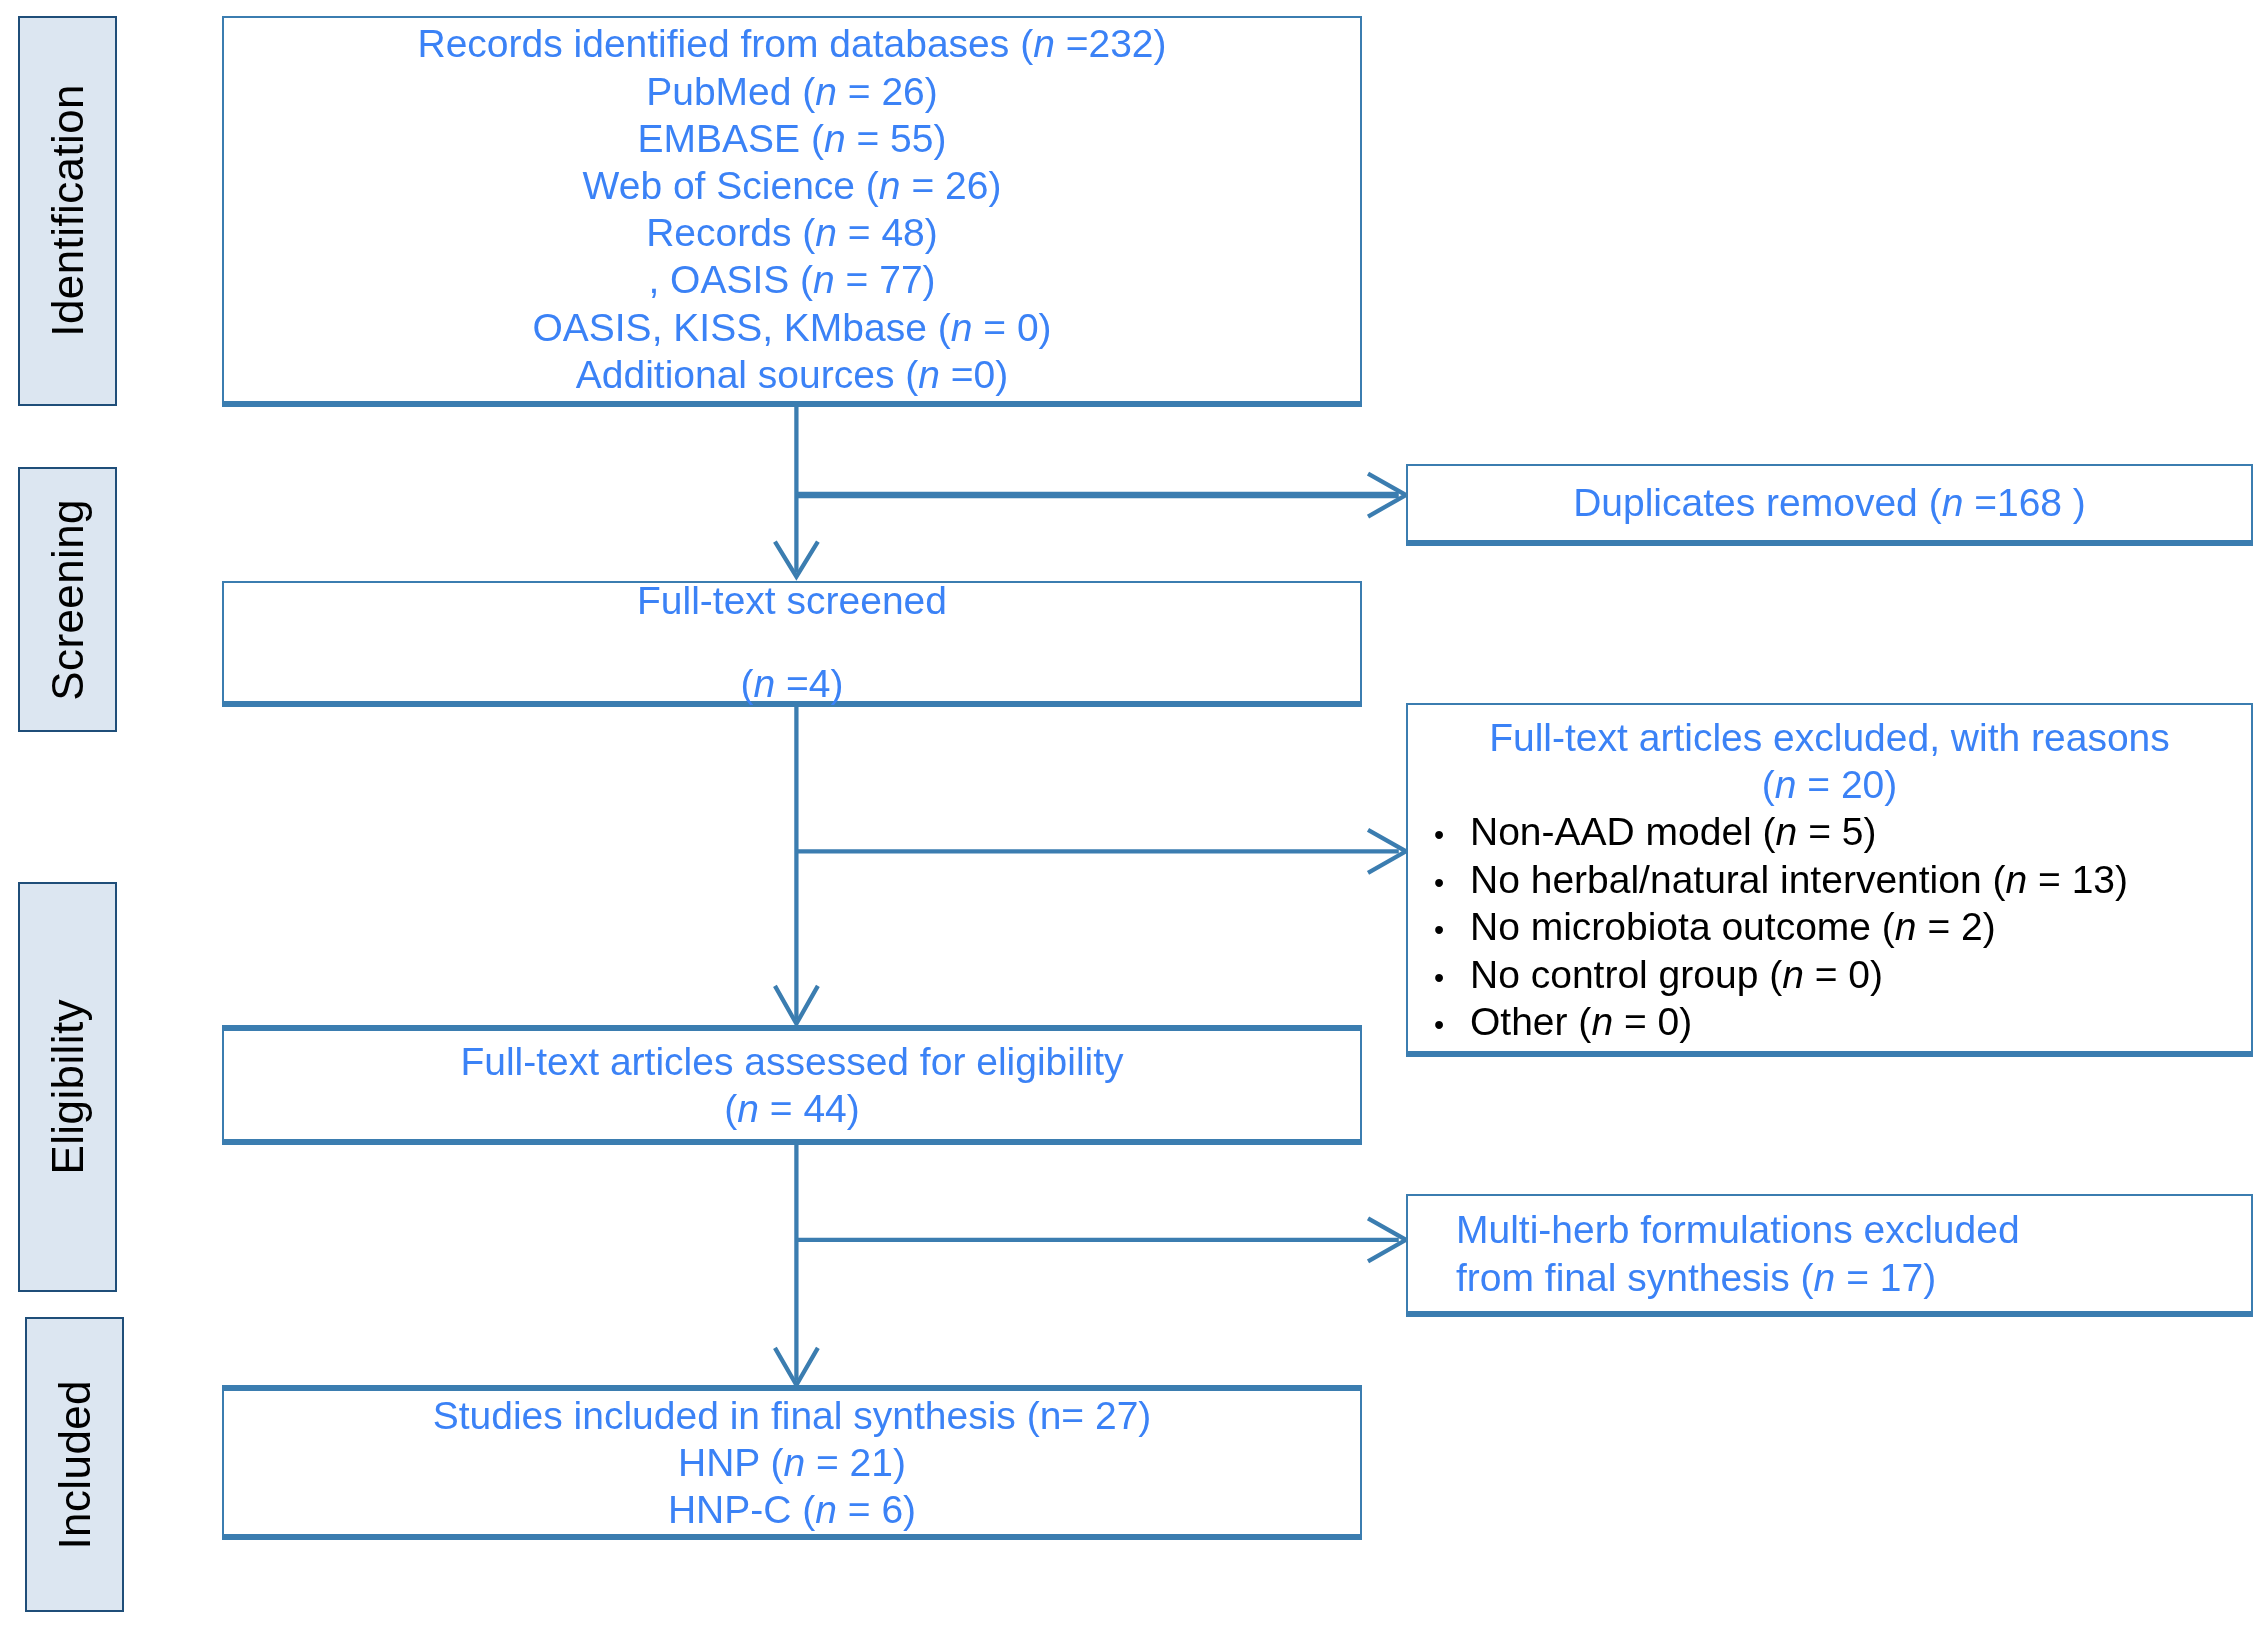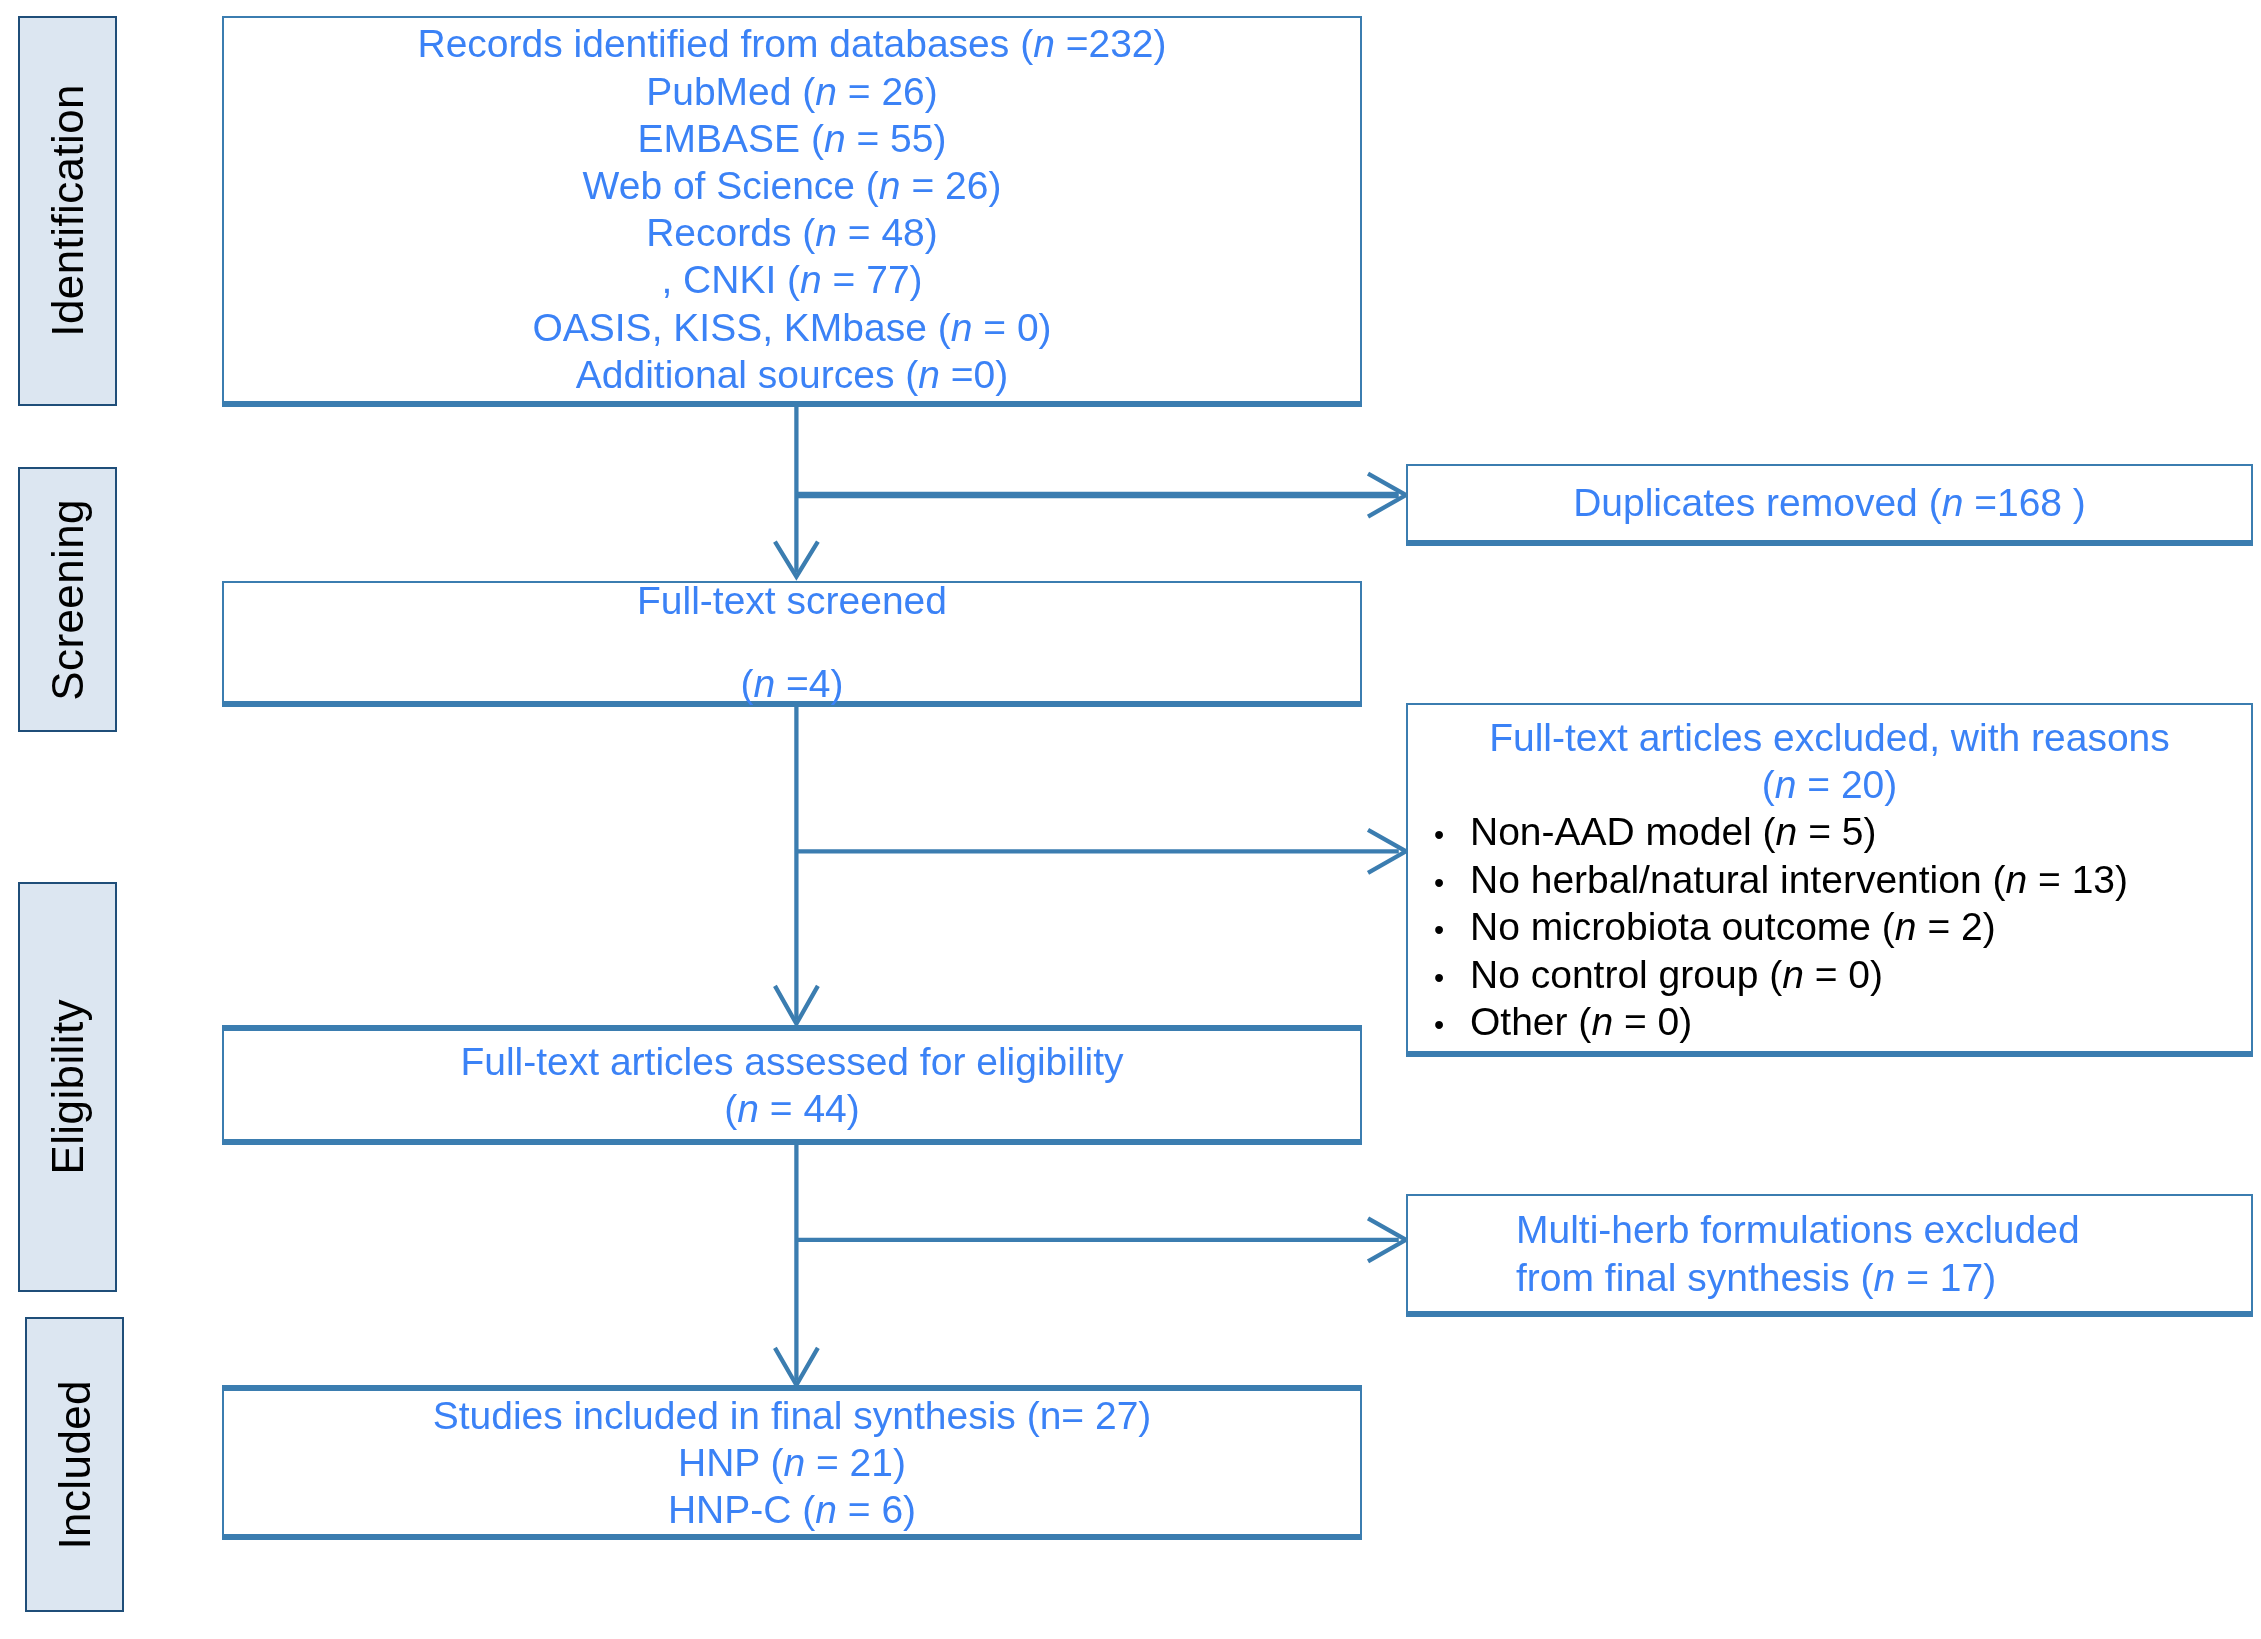--- a/index.html
+++ b/index.html
@@ -90,21 +90,21 @@
   .bullets li .bul {
     width: 62px;
     flex: 0 0 62px;
     text-align: center;
     font-size: 29px;
   }
 
   .leftbox {
     align-items: flex-start;
     justify-content: center;
-    padding-left: 108px;
+    padding-left: 48px;
   }
   .leftbox .line { text-align: left; }
 
   
   #wires {
     position: absolute;
     left: 0;
     top: 0;
     width: 2261px;
     height: 1639px;
@@ -165,21 +165,21 @@
     <div class="line">
       <span>EMBASE (</span><i>n</i><span> = 55)</span>
     </div>
     <div class="line">
       <span>Web of Science (</span><i>n</i><span> = 26)</span>
     </div>
     <div class="line">
       <span>Records (</span><i>n</i><span> = 48)</span>
     </div>
     <div class="line">
-      <span>, CNKI (</span><i>n</i><span> = 77)</span>
+      <span>, OASIS (</span><i>n</i><span> = 77)</span>
     </div>
     <div class="line">
       <span>OASIS, KISS, KMbase (</span><i>n</i><span> = 0)</span>
     </div>
     <div class="line">
       <span>Additional sources (</span><i>n</i><span> =0)</span>
     </div>
   </div>
 
   <div class="fbox thickbottom" style="left:1406px; top:464px; width:847px; height:82px;">

